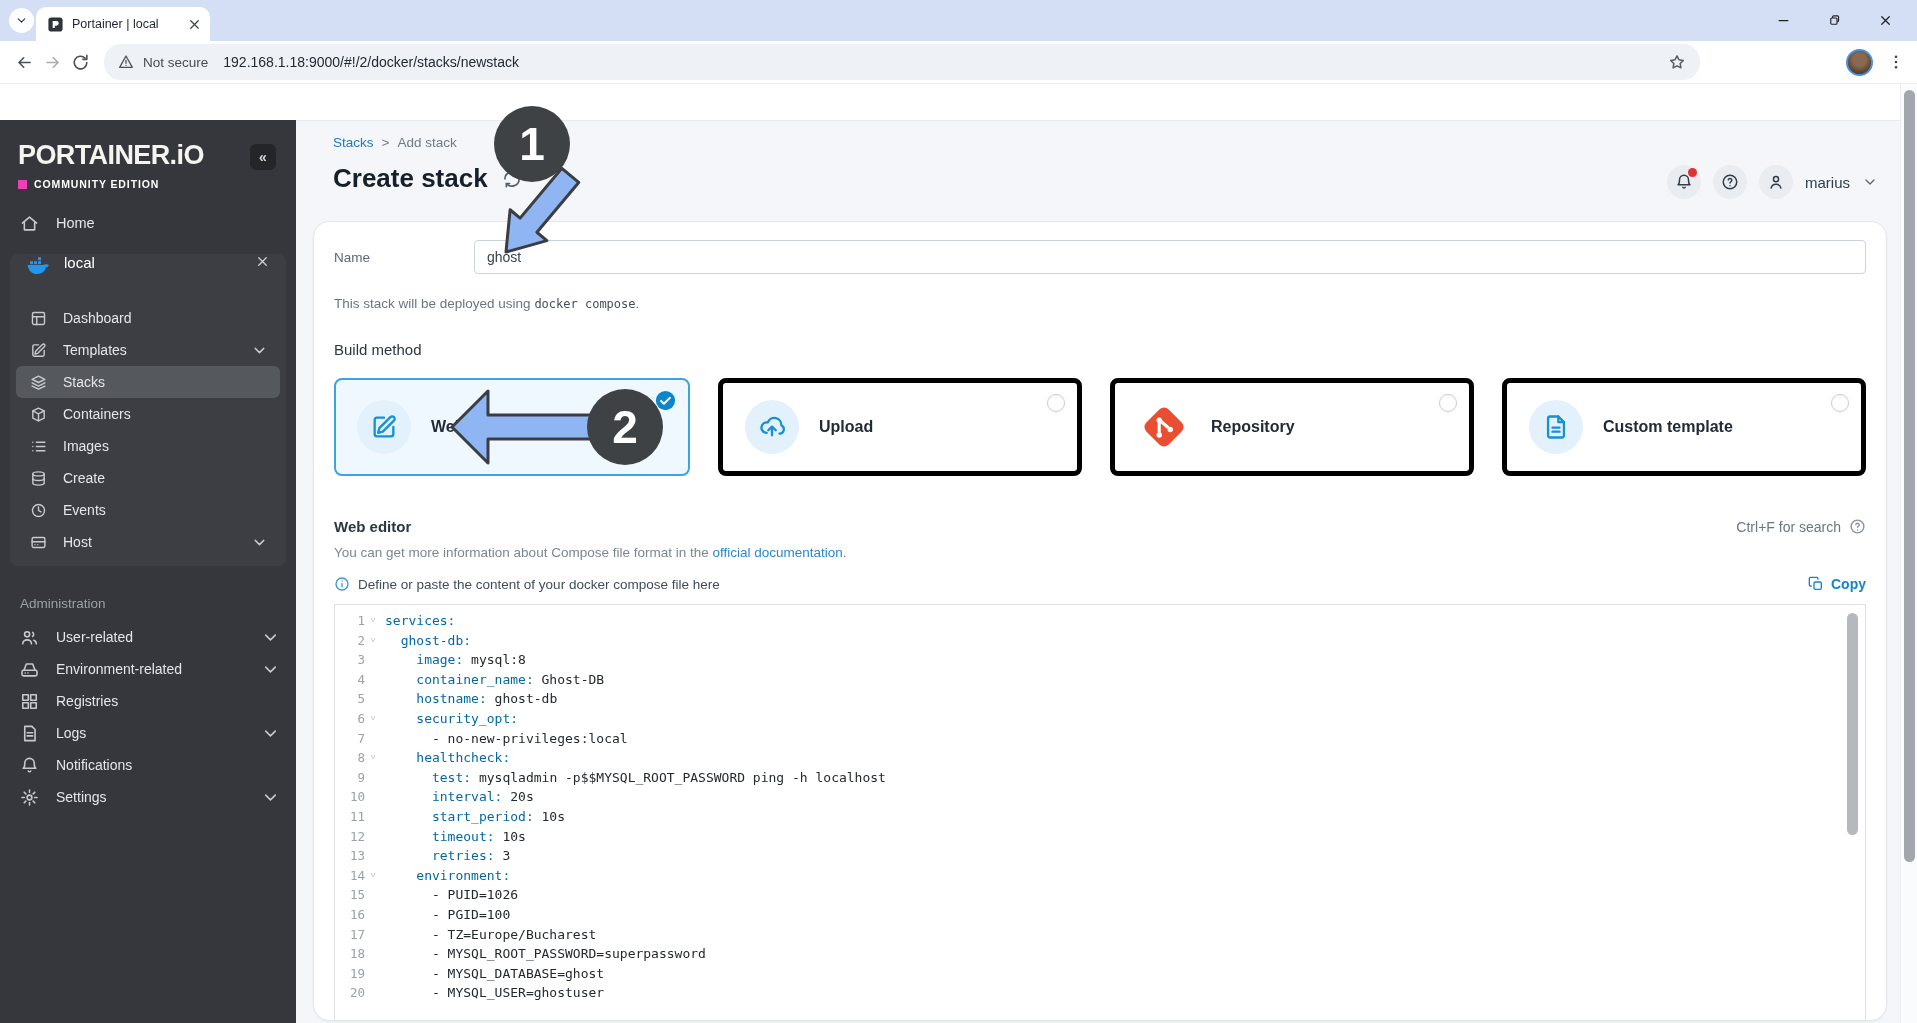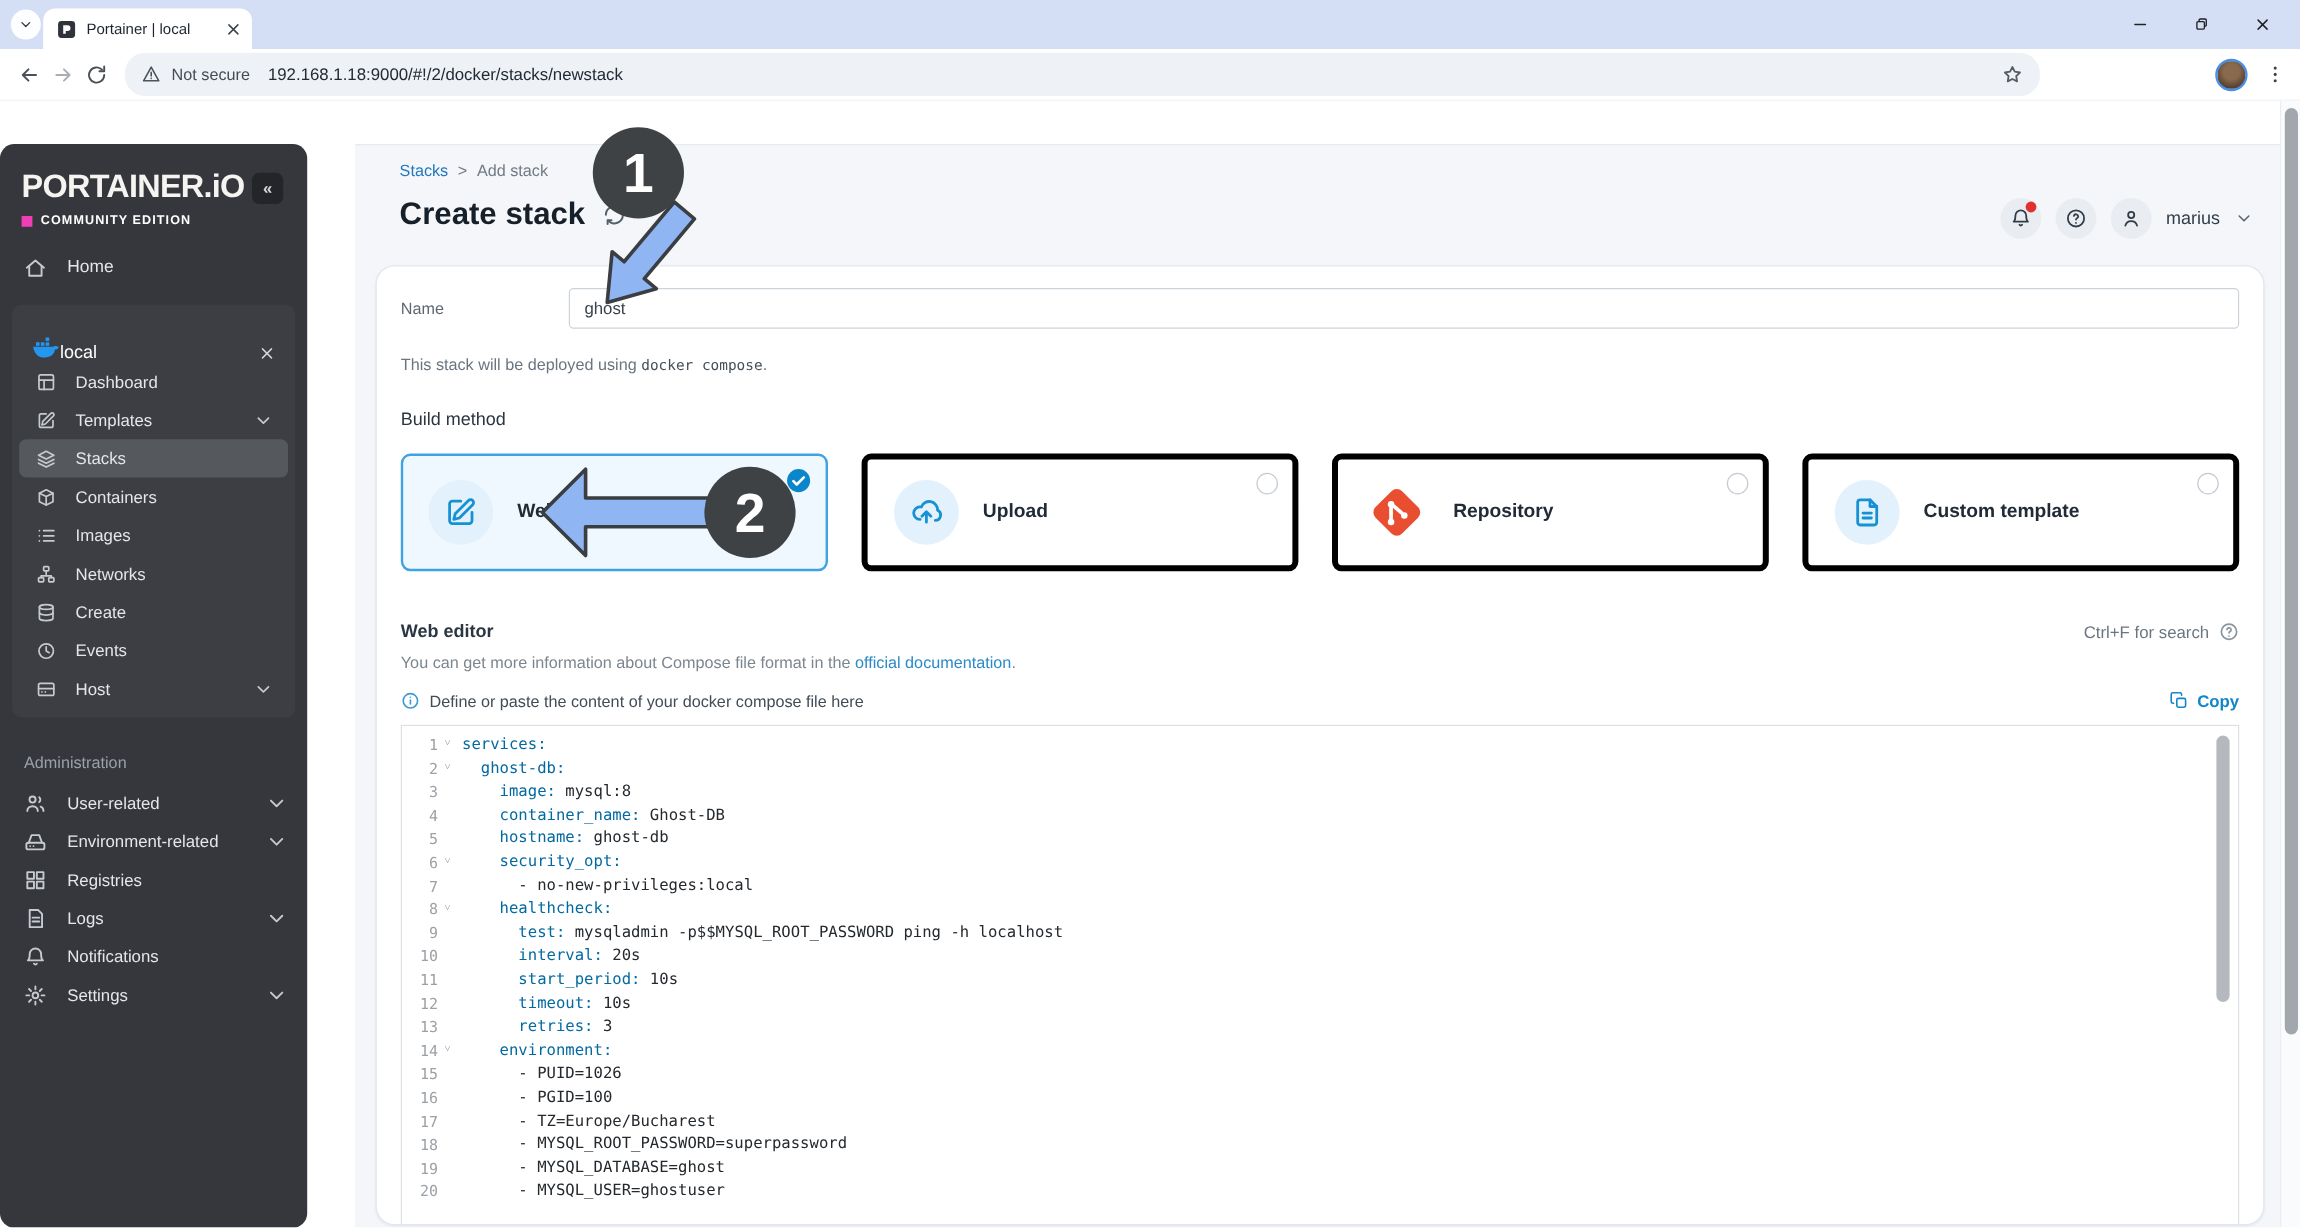--- a/index.html
+++ b/index.html
@@ -31,41 +31,41 @@
   .sec-ic { width:16px; height:16px; color:#4d545b; flex:none; }
   .sec-label { font-size:13.5px; color:#454c53; white-space:nowrap; }
   .url-text { font-size:14px; color:#222a33; white-space:nowrap; flex:1; margin-left:6px; }
   .star { width:18px; height:18px; color:#565d64; flex:none; }
   .avatar { position:absolute; right:44px; top:8px; width:27px; height:27px; border-radius:50%;
     border:2px solid #4b8fe3; background:radial-gradient(circle at 50% 38%, #8a6a4e 0 35%, #5a4330 70%, #3c2c1e); }
   .menu-dots { position:absolute; right:12px; top:12px; width:18px; height:18px; color:#3c4248; }
 
   
   #app { position:relative; height:939px; background:#fff; }
-  #sidebar { position:absolute; left:0; top:36px; width:256px; bottom:0; background:#35373c; color:#e3e5e8; overflow:hidden;border-radius:12px; }
+  #sidebar { position:absolute; left:0; top:36px; width:296px; bottom:0; background:#35373c; color:#e3e5e8; overflow:hidden; }
   #main { position:absolute; left:296px; top:36px; right:17px; bottom:0; background:#f4f6f9; border-top:1px solid #e6e9ed; }
   #pagescroll { position:absolute; right:0; top:0; width:17px; bottom:0; background:#fafbfc; border-left:1px solid #ebedf0; }
   #pagescroll .thumb { position:absolute; left:3px; top:6px; width:11px; height:772px; background:#a2a7ad; border-radius:6px; }
 
   
   .logoblock { position:relative; padding:20px 18px 0 18px; }
   .logo { font-size:27px; font-weight:800; letter-spacing:-0.6px; color:#f6f4f0; white-space:nowrap; }
   .collapse { position:absolute; right:20px; top:24px; width:26px; height:26px; background:#232528;
     border-radius:6px; color:#d6d9dc; display:flex; align-items:center; justify-content:center; font-size:14px; font-weight:700; }
   .edition { display:flex; align-items:center; gap:7px; margin-top:7px; font-size:10.5px; font-weight:700; letter-spacing:.9px; color:#fff; }
   .edition .sq { width:9px; height:9px; background:#ef3eb6; flex:none; }
 
   .nav-item { display:flex; align-items:center; gap:17px; height:38px; padding:0 16px 0 20px; font-size:14.5px; color:#e4e6e9; cursor:pointer; }
   .nav-item .ic { width:19px; height:19px; color:#c6cacf; flex:none; }
   .nav-label { flex:1; white-space:nowrap; }
   .chev { width:16px; height:16px; color:#c0c4c9; flex:none; }
   #home-item { margin-top:14px; }
 
   .envblock { margin:12px 10px 0 10px; background:#3c3e43; border-radius:8px; padding-bottom:8px; }
-  .envhead { display:flex; align-items:flex-end; height:48px; padding:0 16px; }
+  .envhead { display:flex; align-items:flex-start; gap:14px; height:48px; padding:0 16px; }
   .whale { width:24px; height:24px; flex:none; }
   .envname { flex:1; font-size:15px; color:#fff; }
   .envclose { width:15px; height:15px; color:#ced2d6; flex:none; }
   .envblock .nav-item { height:32px; font-size:14px; padding:0 12px 0 14px; margin:0 6px; border-radius:6px; gap:16px; }
   .envblock .nav-item .ic { width:17px; height:17px; }
   .nav-item.selected { background:#55585c; }
 
   .adminlabel { margin:30px 0 10px 20px; font-size:13.5px; color:#9aa1a8; }
   #admin-items .nav-item { height:32px; font-size:14px; }
 
@@ -310,31 +310,20 @@
             <span class="ic">
               <svg viewBox="0 0 24 24" fill="none" stroke="currentColor" stroke-width="2" stroke-linecap="round" stroke-linejoin="round">
                 <path d="M9 6h12M9 12h12M9 18h12M4 6h.01M4 12h.01M4 18h.01"></path>
               </svg>
             </span>
             <span class="nav-label">Images</span>
           </div>
           <div class="nav-item">
             <span class="ic">
               <svg viewBox="0 0 24 24" fill="none" stroke="currentColor" stroke-width="2" stroke-linecap="round" stroke-linejoin="round">
-                <rect x="9" y="3" width="6" height="5" rx="1"></rect>
-                <rect x="3" y="16" width="6" height="5" rx="1"></rect>
-                <rect x="15" y="16" width="6" height="5" rx="1"></rect>
-                <path d="M12 8v4M6 16v-2h12v2"></path>
-              </svg>
-            </span>
-            <span class="nav-label">Networks</span>
-          </div>
-          <div class="nav-item">
-            <span class="ic">
-              <svg viewBox="0 0 24 24" fill="none" stroke="currentColor" stroke-width="2" stroke-linecap="round" stroke-linejoin="round">
                 <ellipse cx="12" cy="5.5" rx="8" ry="2.8"></ellipse>
                 <path d="M4 5.5v13c0 1.6 3.6 2.9 8 2.9s8-1.3 8-2.9v-13"></path>
                 <path d="M4 12c0 1.6 3.6 2.9 8 2.9s8-1.3 8-2.9"></path>
               </svg>
             </span>
             <span class="nav-label">Create</span>
           </div>
           <div class="nav-item">
             <span class="ic">
               <svg viewBox="0 0 24 24" fill="none" stroke="currentColor" stroke-width="2" stroke-linecap="round" stroke-linejoin="round">

